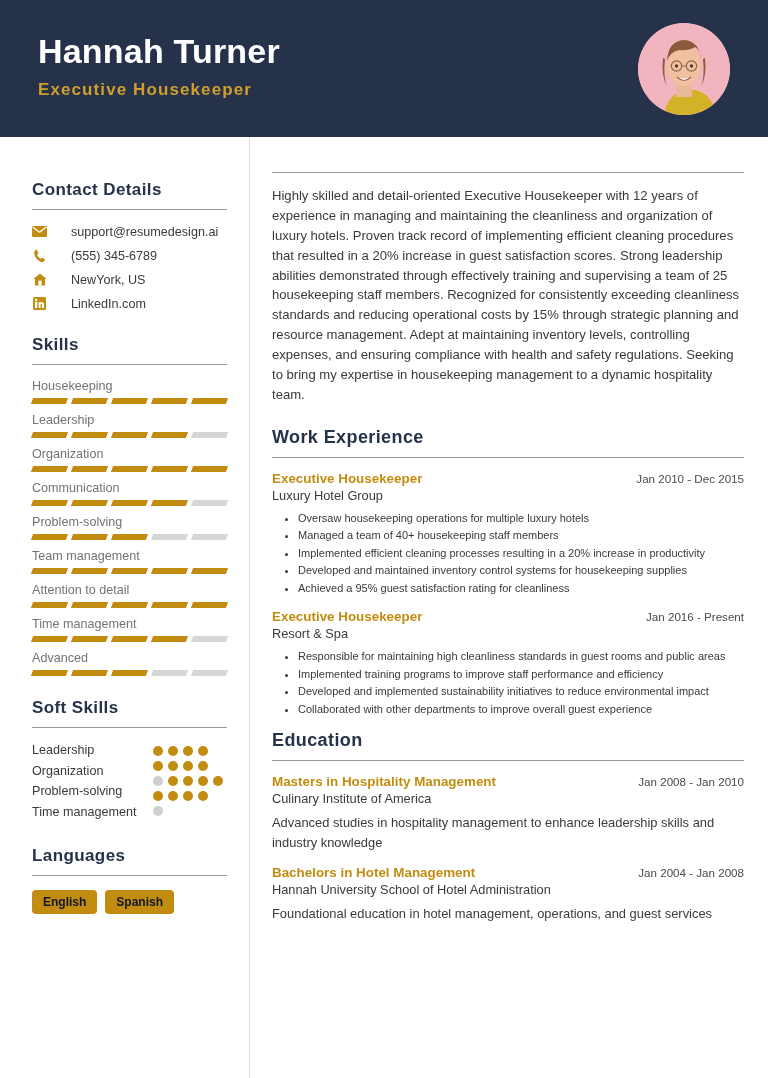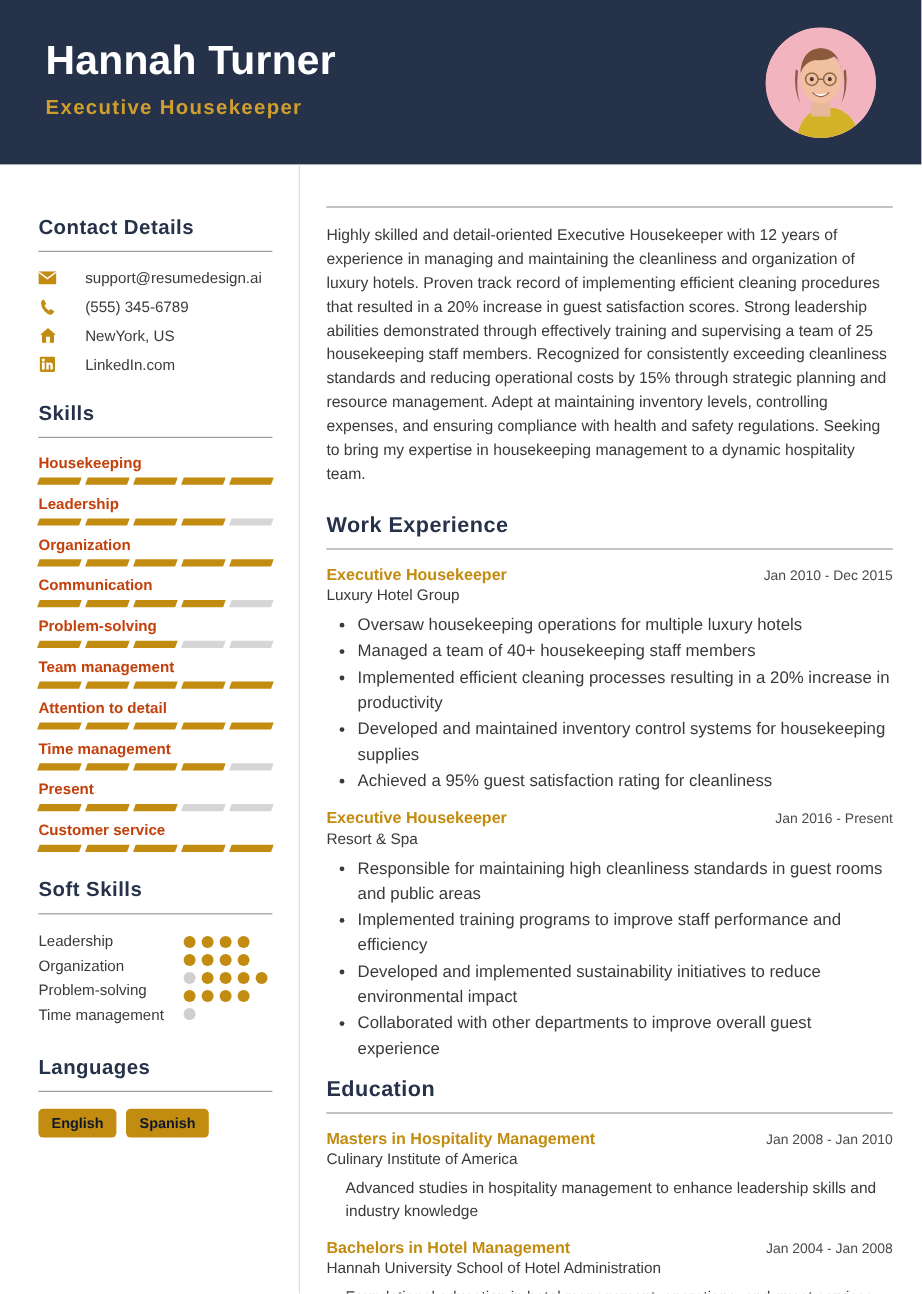--- a/index.html
+++ b/index.html
@@ -89,23 +89,22 @@
     font-size: 12.6px;
     color: #3a3a3a;
   }
   .cicon { width: 15px; height: 15px; flex: 0 0 15px; display:flex; align-items:center; justify-content:center; }
   .cicon svg { display:block; }
 
   
   .skill { margin-bottom: 9px; }
   .skill-name {
     font-size: 12.6px;
-    color: #c2410c;
+    color: #737373;
     margin-bottom: 5px;
-    font-weight: bold;
   }
   .bar {
     display: flex;
     gap: 5px;
   }
   .seg {
     flex: 1;
     height: 6px;
     background: #d6d6d6;
     transform: skewX(-20deg);
@@ -169,28 +168,27 @@
   .entry-org {
     font-size: 12.8px;
     color: #3a3a3a;
     margin-top: 2px;
   }
   .entry-desc {
     font-size: 12.9px;
     color: #3a3a3a;
     line-height: 1.5;
     margin-top: 7px;
-    margin-left: 16px;
   }
   .bullets {
     margin: 7px 0 0 0;
     padding-left: 26px;
   }
   .bullets li {
-    font-size: 14px;
+    font-size: 11px;
     color: #3a3a3a;
     line-height: 1.5;
     margin-bottom: 1px;
   }
 </style>
 </head>
 <body>
 
 <div class="resume">
 
@@ -357,37 +355,27 @@
               <div class="skill-name">Time management</div>
               <div class="bar">
                 <div class="seg on"></div>
                 <div class="seg on"></div>
                 <div class="seg on"></div>
                 <div class="seg on"></div>
                 <div class="seg"></div>
               </div>
             </div>
             <div class="skill">
-              <div class="skill-name">Present</div>
-              <div class="bar">
-                <div class="seg on"></div>
-                <div class="seg on"></div>
-                <div class="seg on"></div>
-                <div class="seg"></div>
-                <div class="seg"></div>
-              </div>
-            </div>
-            <div class="skill">
-              <div class="skill-name">Customer service</div>
-              <div class="bar">
-                <div class="seg on"></div>
-                <div class="seg on"></div>
-                <div class="seg on"></div>
-                <div class="seg on"></div>
-                <div class="seg on"></div>
+              <div class="skill-name">Advanced</div>
+              <div class="bar">
+                <div class="seg on"></div>
+                <div class="seg on"></div>
+                <div class="seg on"></div>
+                <div class="seg"></div>
+                <div class="seg"></div>
               </div>
             </div>
           </div>
       </div>
 
       <div class="section-gap"></div>
 
       <div>
         <div class="sec-title">Soft Skills</div>
         <div class="sec-rule"></div>

